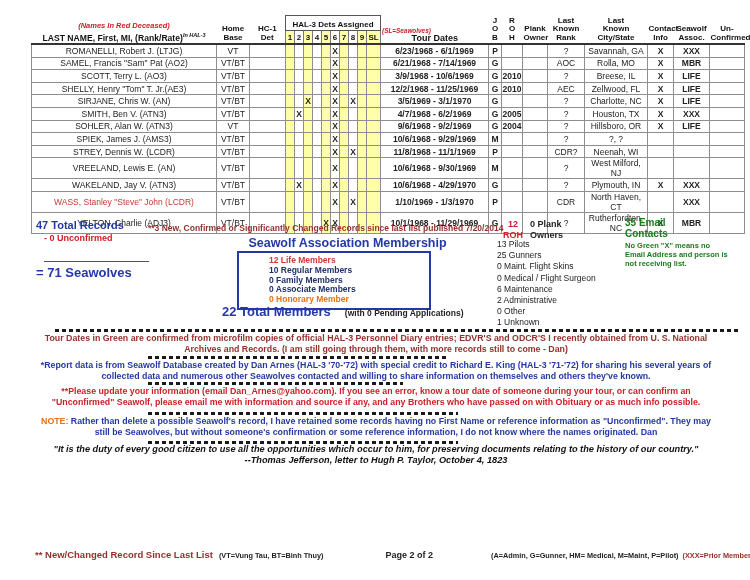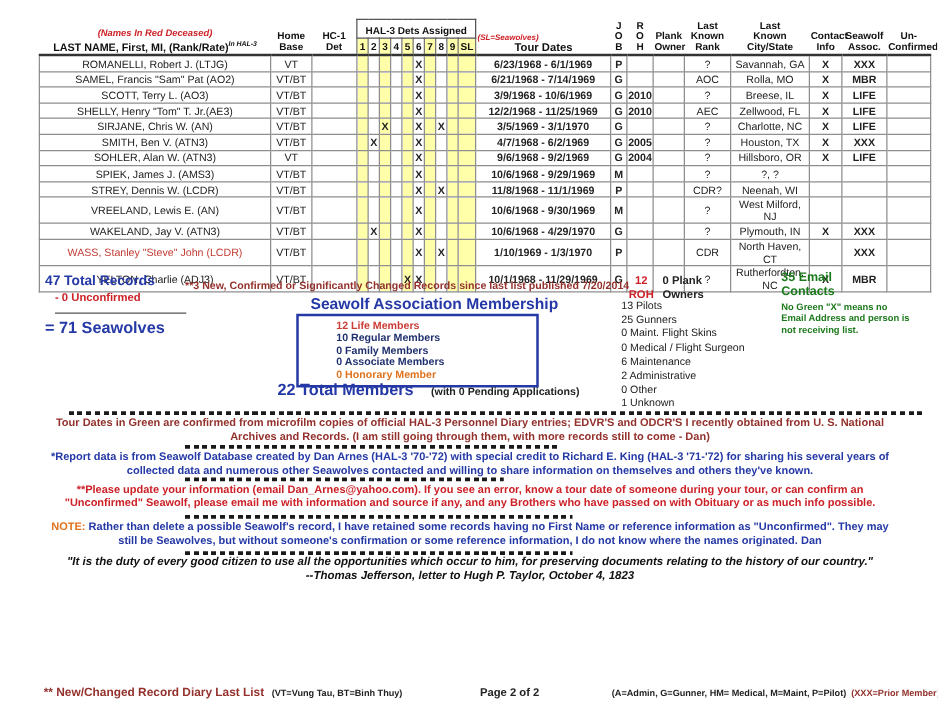--- a/index.html
+++ b/index.html
@@ -37,21 +37,21 @@
   td.c-roh{color:#d2500a;font-weight:bold;font-size:7.5px;}
   td.c-rank{font-size:7.5px;}
   td.c-city{font-size:6.3px;text-align:left;padding-left:2px;color:#333;}
   td.c-contact{color:#1e8a1e;font-weight:bold;}
   td.c-assoc{color:#2438a6;font-weight:bold;font-size:8px;}
 
   
   .summary{left:36px;top:219px;}
   .total-records{font-size:11px;font-weight:bold;color:#2438a6;}
   .unconf-line{font-size:9px;font-weight:bold;color:#cc2127;margin:2px 0 0 8px;
-        padding-bottom:7px;border-bottom:1.5px solid #555;width:105px;}
+        padding-bottom:18px;border-bottom:1.5px solid #555;width:105px;}
   .seawolves-line{font-size:13px;font-weight:bold;color:#2438a6;margin-top:3px;}
   .changed-note{left:148px;top:223px;font-size:8.5px;font-weight:bold;color:#93312c;width:360px;}
   .roh-block{left:503px;top:219px;display:flex;gap:7px;font-size:9px;font-weight:bold;line-height:11px;}
   .roh-left{color:#cc2127;text-align:center;}
   .roh-right{color:#222;}
   .email-contacts{left:625px;top:217px;font-size:10px;font-weight:bold;color:#1c7a1c;line-height:11px;}
   .email-note{left:625px;top:241px;width:106px;font-size:7.5px;font-weight:bold;color:#1c7a1c;line-height:9.2px;}
 
   .mem-title{left:205px;top:236px;width:285px;text-align:center;font-size:12.5px;font-weight:bold;color:#2438a6;}
   .mem-box{left:237px;top:251px;width:160px;border:2px solid #2438a6;padding:3px 0 3px 30px;
@@ -532,20 +532,20 @@
   <div class="note-para unconf-note">
     <span class="note-prefix">NOTE:</span><span> Rather than delete a possible Seawolf's record, I have retained some records having no First Name or reference information as "Unconfirmed". They may still be Seawolves, but without someone's confirmation or some reference information, I do not know where the names originated. Dan</span>
   </div>
   <div class="dashes sep5"></div>
   <div class="note-para quote">
     <div>"It is the duty of every good citizen to use all the opportunities which occur to him, for preserving documents relating to the history of our country."</div>
     <div>--Thomas Jefferson, letter to Hugh P. Taylor, October 4, 1823</div>
   </div>
 
   <div class="footer">
-    <span class="f-marker">** New/Changed Record Diary Last List</span>
+    <span class="f-marker">** New/Changed Record Since Last List</span>
     <span class="f-bases">(VT=Vung Tau, BT=Binh Thuy)</span>
     <span class="f-page">Page 2 of 2</span>
     <span class="f-joblegend">(A=Admin, G=Gunner, HM= Medical, M=Maint, P=Pilot)</span>
     <span class="f-xxx">(XXX=Prior Member)</span>
   </div>
 
 </div>
 
 </body></html>

